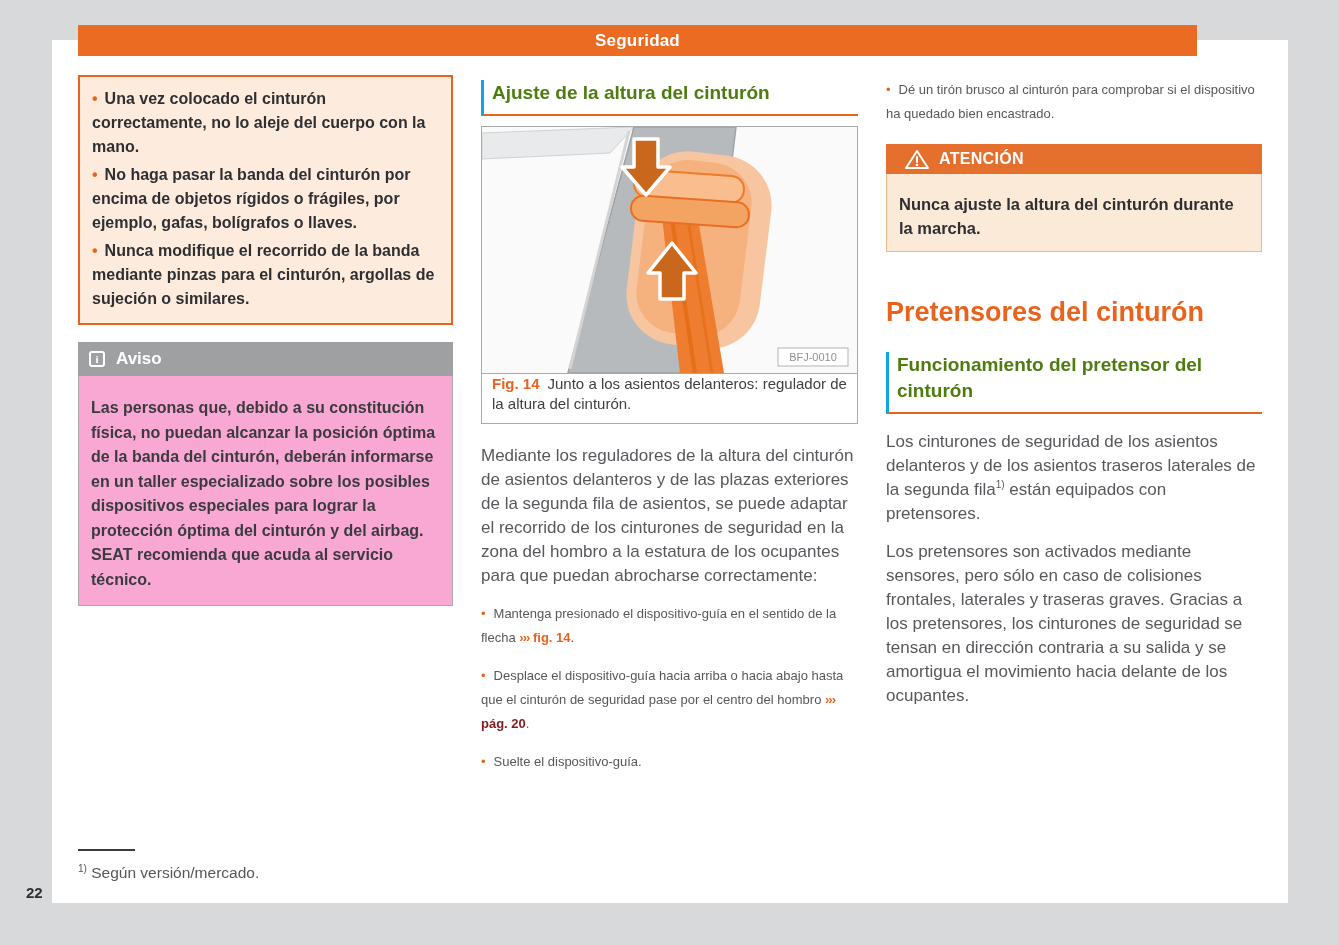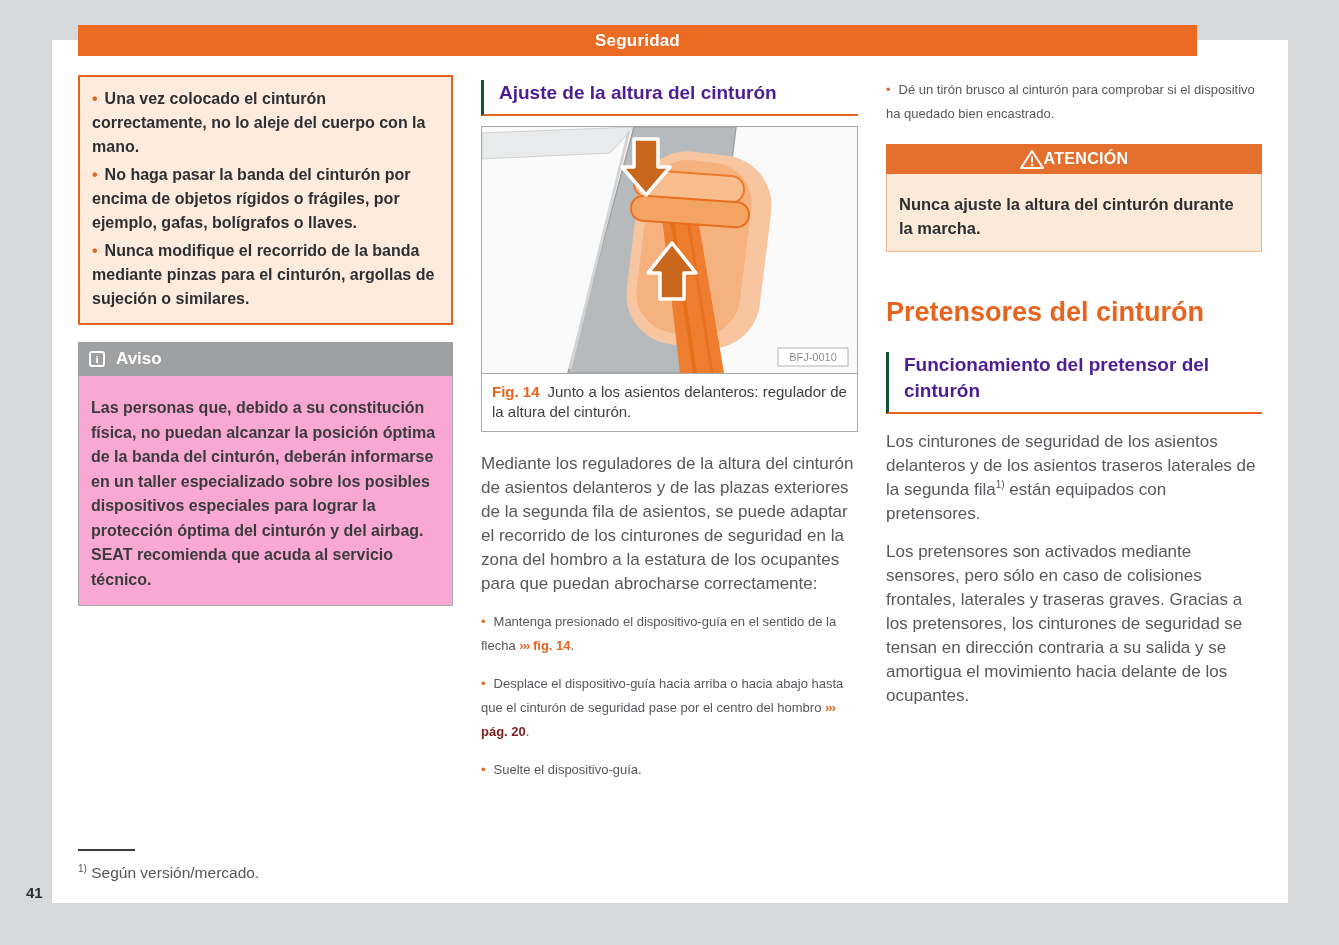--- a/index.html
+++ b/index.html
@@ -39,40 +39,40 @@
   }
   .aviso-title { color: #fff; font-weight: 700; font-size: 17px; }
   .aviso-body {
     background: #f9a8d4; border: 1px solid #a9aaab; border-top: none;
     padding: 20px 12px 13px; font-weight: 700; color: #3a3b3f;
     font-size: 16px; line-height: 24.5px; hyphens: auto; -webkit-hyphens: auto;
   }
 
   
   .section-title {
-    border-left: 3px solid #14532d; border-bottom: 2px solid #e8641e;
-    padding: 0 0 8px 15px; font-size: 19px; line-height: 26px; font-weight: 700; color: #4c1d95;
+    border-left: 3px solid #0ea5e9; border-bottom: 2px solid #e8641e;
+    padding: 0 0 8px 8px; font-size: 19px; line-height: 26px; font-weight: 700; color: #4d7c0f;
   }
 
   
   .figure { margin-top: 10px; border: 1px solid #a9aaab; background: #fff; }
   .figure svg { display: block; }
-  .figcaption { border-top: 1px solid #a9aaab; padding: 8px 10px 9px; font-size: 15px; line-height: 20px; color: #3e3f43; }
+  .figcaption { border-top: 1px solid #a9aaab; padding: 0 10px 9px; font-size: 15px; line-height: 20px; color: #3e3f43; }
   .fig-label { color: #e8641e; font-weight: 700; margin-right: 8px; }
 
   .body-text { font-size: 17px; line-height: 24px; color: #57585c; margin-top: 20px; hyphens: auto; -webkit-hyphens: auto; }
   .li-block { margin-top: 14px; font-size: 13px; line-height: 24px; color: #57585c; hyphens: auto; -webkit-hyphens: auto; }
   .li-block .dot { margin-right: 8px; }
   .ref-arrows { color: #e8641e; font-weight: 700; letter-spacing: -1px; }
   .ref-orange { color: #e8641e; font-weight: 700; }
   .ref-dark   { color: #7f1d1d; font-weight: 700; }
 
   
   .atencion { margin-top: 18px; }
-  .at-head { background: #e56f2c; height: 30px; display: flex; align-items: center; padding: 0 0; justify-content: center; }
+  .at-head { background: #e56f2c; height: 30px; display: flex; align-items: center; gap: 10px; padding: 0 19px; }
   .at-title { color: #fff; font-weight: 700; font-size: 16px; letter-spacing: .3px; }
   .at-body {
     background: #fcead9; border: 1px solid #eeb88b; border-top: none;
     padding: 18px 12px 11px; font-weight: 700; font-size: 16.5px; line-height: 24px; color: #2e2f33;
   }
 
   .chapter-title { margin-top: 44px; color: #e8641e; font-size: 27px; line-height: 32px; font-weight: 700; }
   .col-right .section-title { margin-top: 24px; }
   .col-right .body-text { margin-top: 14px; }
   .col-right .body-text.first { margin-top: 16px; }
@@ -176,13 +176,13 @@
   <p class="body-text first">
     <span>Los cinturones de seguridad de los asientos delanteros y de los asientos traseros laterales de la segunda fila</span><sup>1)</sup><span> están equipados con pretensores.</span>
   </p>
   <p class="body-text">Los pretensores son activados mediante sensores, pero sólo en caso de colisiones frontales, laterales y traseras graves. Gracias a los pretensores, los cinturones de seguridad se tensan en dirección contraria a su salida y se amortigua el movimiento hacia delante de los ocupantes.</p>
 </div>
 
 <div class="footnote-rule"></div>
 <div class="footnote">
   <sup>1)</sup> <span>Según versión/mercado.</span>
 </div>
-<div class="page-number">41</div>
+<div class="page-number">22</div>
 
 </body></html>

